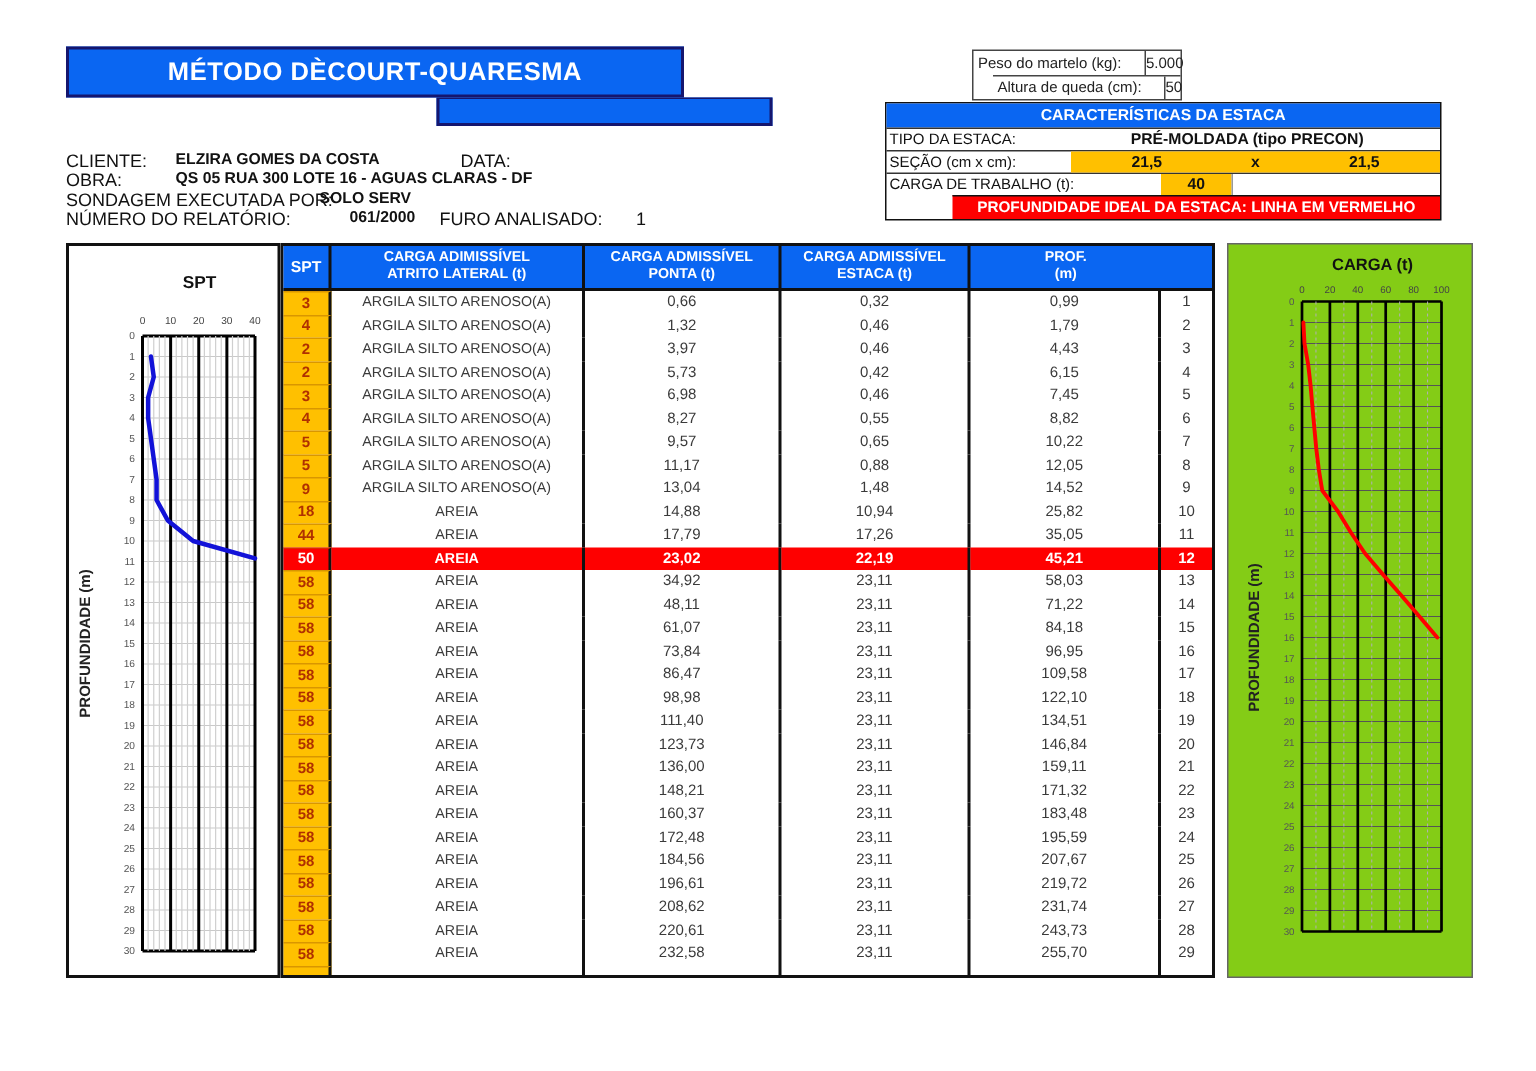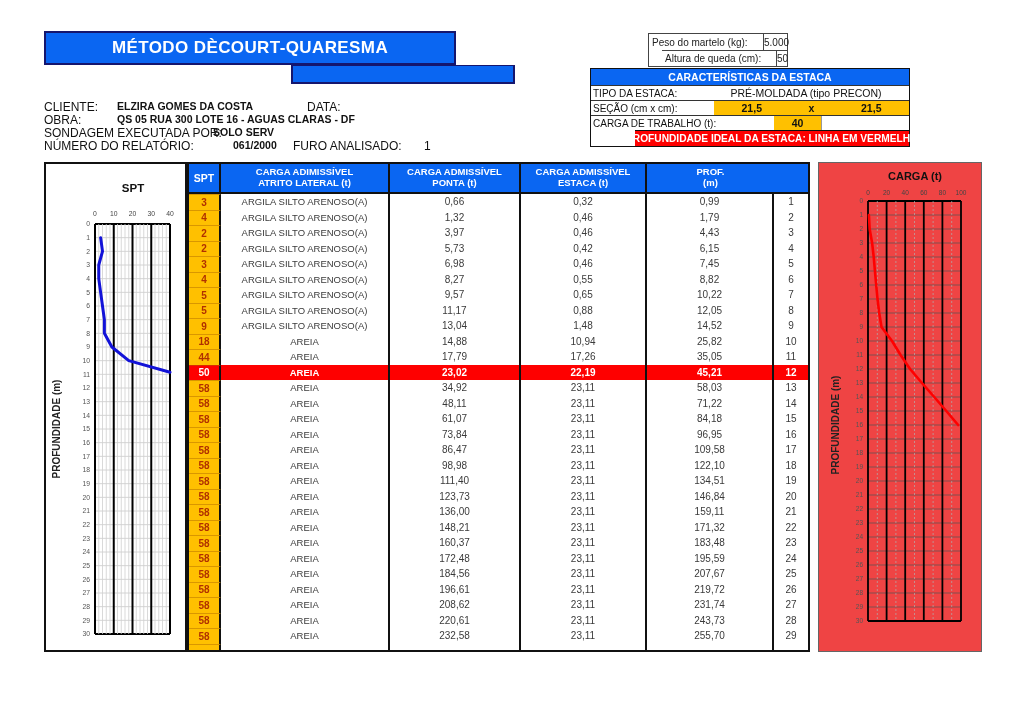--- a/index.html
+++ b/index.html
@@ -16,44 +16,44 @@
            border:2px solid #15166e;border-top-width:1px;}
 
   
   .hammer{left:648px;top:33px;width:140px;border:1px solid #444;font-size:10px;color:#222;background:#fff;}
   .hammer .hrow{display:grid;grid-template-columns:115px 1fr;height:16px;}
   .hammer .hrow + .hrow{border-top:1px solid #444;margin-left:13px;}
   .hammer .hlab{display:flex;align-items:center;padding-left:3px;border-right:1px solid #444;}
   .hammer .hval{display:flex;align-items:center;justify-content:center;}
 
   
-  .estaca{left:590px;top:68px;width:320px;border:1px solid #111;background:#fff;font-size:10px;color:#111;}
+  .estaca{left:590px;top:68px;width:371px;border:1px solid #111;background:#fff;font-size:10px;color:#111;}
   .e-head{height:16px;background:var(--blue);color:#fff;font-weight:bold;font-size:10.5px;
           display:flex;align-items:center;justify-content:center;}
   .e-row{height:15px;display:flex;align-items:stretch;border-top:1px solid #333;}
   .e-lab{display:flex;align-items:center;padding-left:2px;white-space:nowrap;}
   .e-tipo-lab{width:112px;}
-  .e-tipo-val{flex:1;display:flex;align-items:center;justify-content:center;font-weight:normal;font-size:10.5px;}
+  .e-tipo-val{flex:1;display:flex;align-items:center;justify-content:center;font-weight:bold;font-size:10.5px;}
   .e-secao-lab{width:123px;}
   .e-secao-vals{flex:1;display:flex;background:var(--yellow);font-weight:bold;font-size:10.5px;}
   .e-secao-vals span{display:flex;align-items:center;justify-content:center;}
   .e-sv{flex:1;} .e-sx{width:44px;}
   .e-carga-lab{width:183px;}
   .e-carga-val{width:47px;background:var(--yellow);display:flex;align-items:center;justify-content:center;font-weight:bold;font-size:10.5px;}
   .e-carga-rest{flex:1;border-left:1px solid #999;}
   .e-alert{height:16px;background:var(--red);color:#fff;font-weight:bold;font-size:10.2px;
            display:flex;align-items:center;justify-content:center;border-top:1px solid #111;white-space:nowrap;margin-left:44px;}
 
   
   .lab{position:absolute;font-size:12px;color:#111;white-space:nowrap;}
   .val{position:absolute;font-size:10.5px;color:#111;font-weight:bold;white-space:nowrap;}
 
   
   .chart-box-left{left:44px;top:162px;width:143px;height:490px;border:2px solid #111;background:#fff;}
-  .chart-box-right{left:818px;top:162px;width:164px;height:490px;border:1px solid #666;background:#ef4444;}
+  .chart-box-right{left:818px;top:162px;width:164px;height:490px;border:1px solid #666;background:#84cc16;}
 
   
   .ltable{left:187px;top:162px;width:623px;height:490px;border:2px solid #111;background:#fff;
           display:flex;flex-direction:column;}
   .thead{display:grid;grid-template-columns:32px 169px 131px 126px 127px 1fr;height:30px;
          background:var(--blue);border-bottom:2px solid #111;flex:0 0 auto;}
   .hcell{display:flex;align-items:center;justify-content:center;text-align:center;color:#fff;
          font-weight:bold;font-size:9.5px;line-height:1.15;white-space:pre-line;border-right:2px solid #111;}
   .hcell:last-child{border-right:none;}
   .hcell.big{font-size:10.5px;}

